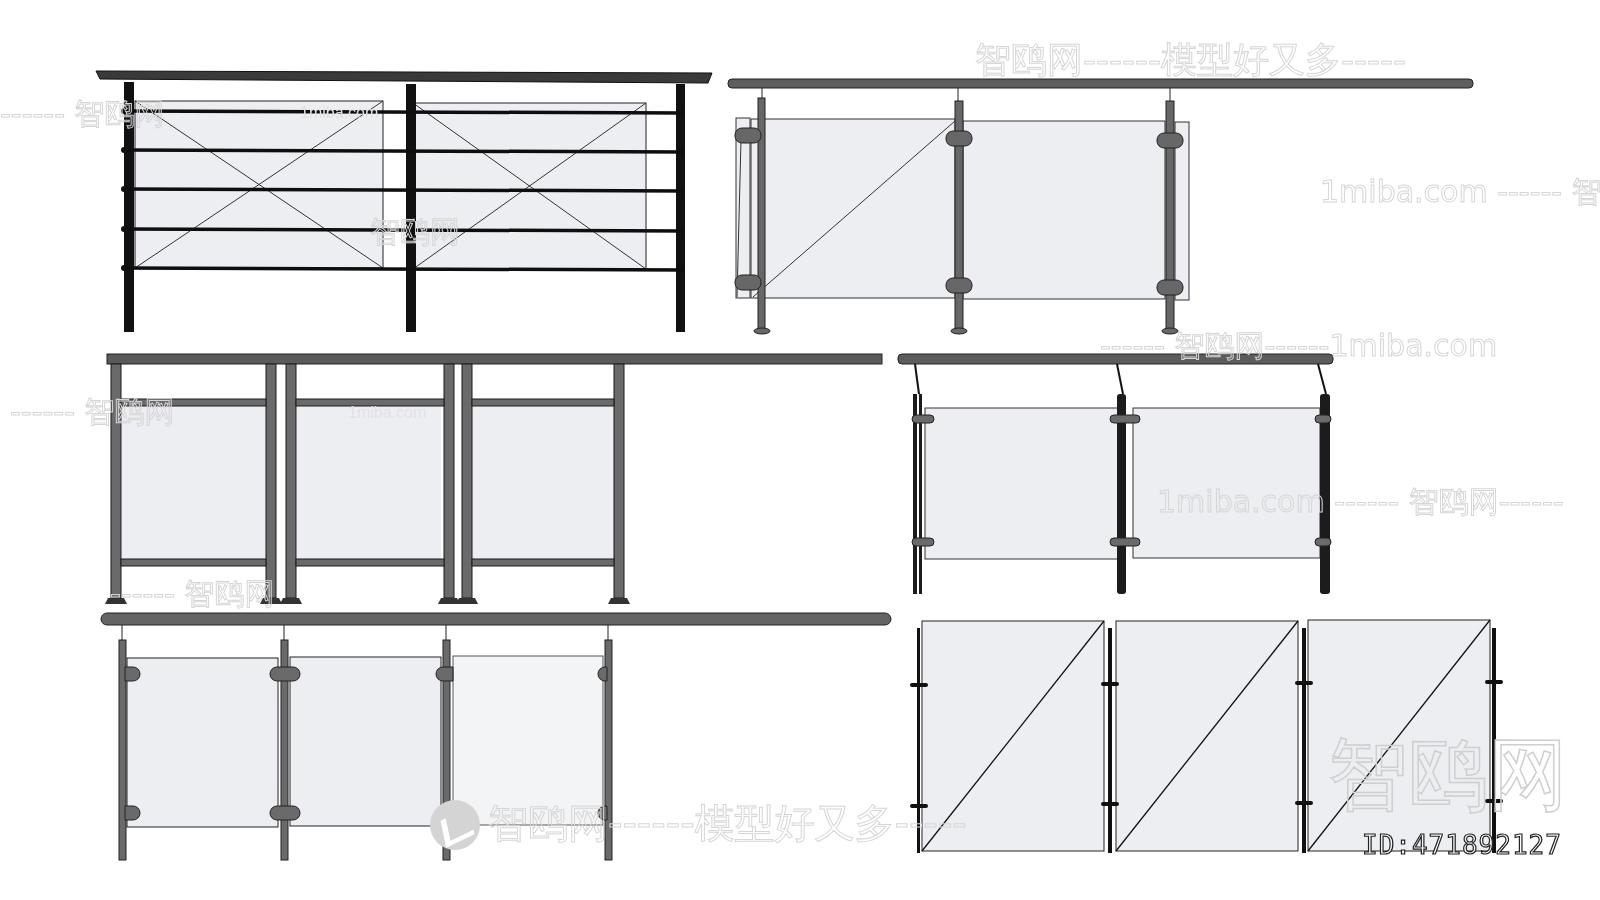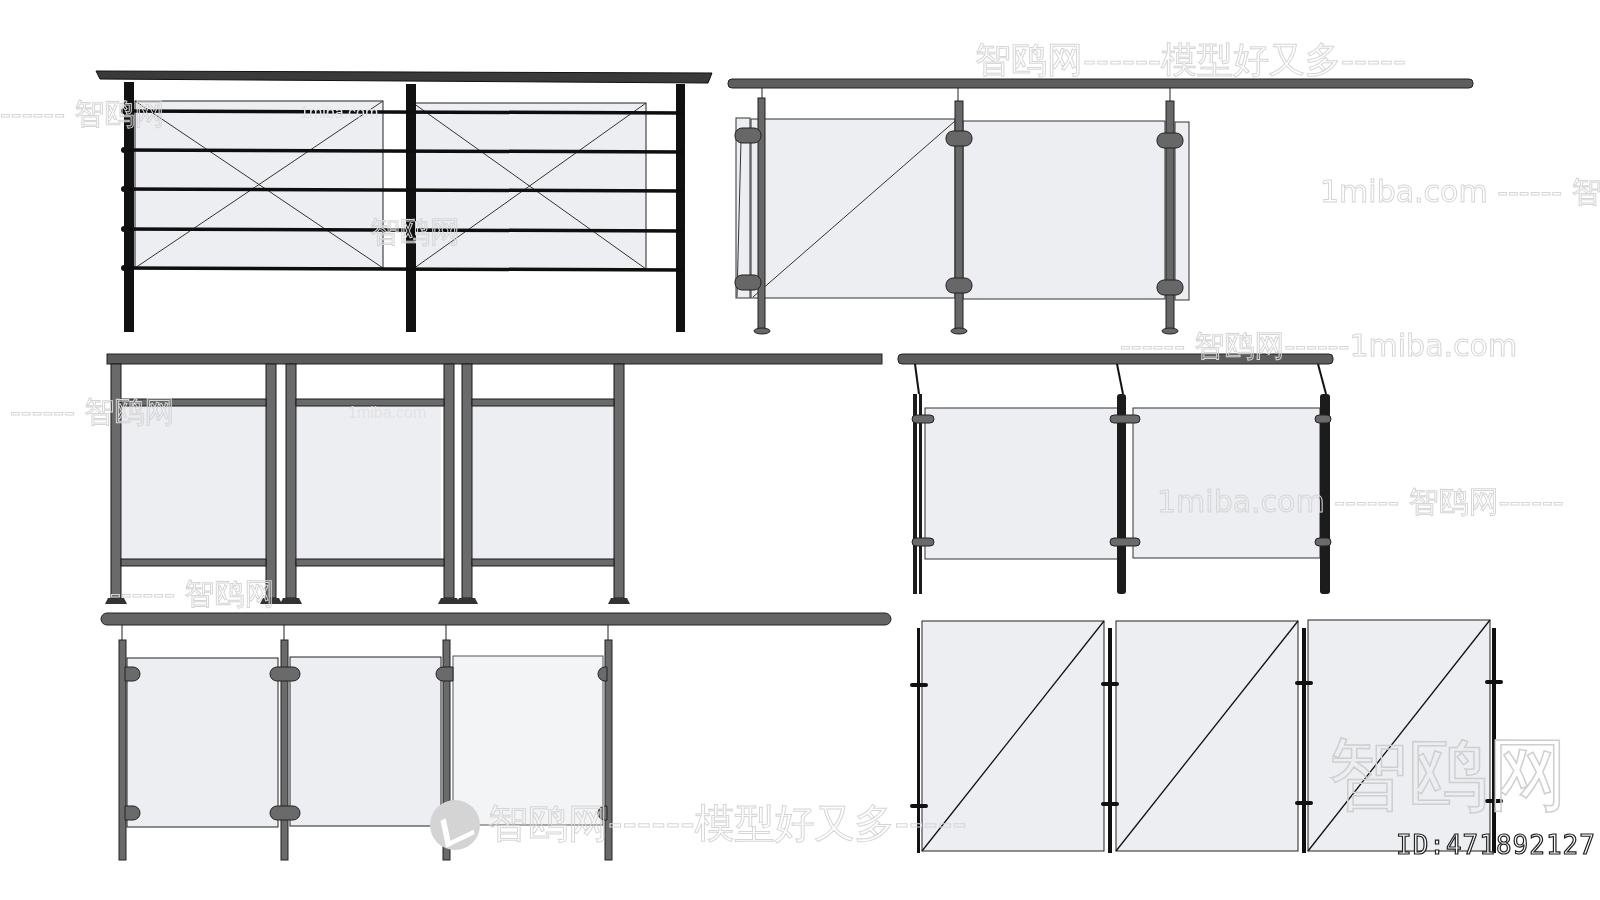--- a/index.html
+++ b/index.html
@@ -1,20 +1,20 @@
 <!DOCTYPE html>
 <html><head>
 <meta charset="utf-8">
 <style>
   html,body{margin:0;padding:0;background:#ffffff;}
   body{width:1600px;height:900px;position:relative;overflow:hidden;font-family:"DejaVu Sans",sans-serif;}
   #stage{position:absolute;left:0;top:0;width:1600px;height:900px;}
   .wm{position:absolute;color:transparent;-webkit-text-stroke:1px #d6d6d6;white-space:nowrap;pointer-events:none;font-family:"DejaVu Sans",sans-serif;}
   .wm-small{position:absolute;color:#e2e2e2;white-space:nowrap;pointer-events:none;font-family:"Liberation Sans",sans-serif;font-weight:normal;}
-  .id-label{position:absolute;left:1362px;top:830px;font-family:"DejaVu Sans Mono",monospace;font-size:26px;color:#ffffff;-webkit-text-stroke:1.2px #222;letter-spacing:1px;margin-left:34px;}
+  .id-label{position:absolute;left:1362px;top:830px;font-family:"DejaVu Sans Mono",monospace;font-size:26px;color:#ffffff;-webkit-text-stroke:1.2px #222;letter-spacing:1px;}
   .logo-circle{position:absolute;left:430px;top:800px;width:50px;height:50px;border-radius:50%;background:#d4d4d4;}
   .logo-circle:after{content:"";position:absolute;left:14px;top:12px;width:22px;height:26px;border-left:5px solid #fff;border-bottom:5px solid #fff;transform:skewX(-20deg) rotate(-30deg);}
 </style>
 </head>
 <body>
 
 <div id="stage">
 <svg width="1600" height="900" viewBox="0 0 1600 900" xmlns="http://www.w3.org/2000/svg">
 
   <g>
@@ -173,21 +173,21 @@
     </g>
   </g>
 </svg>
 
 
 <div class="wm" style="left:975px;top:36px;font-size:36px;">智鸥网------模型好又多-----</div>
 <div class="wm" style="left:0px;top:94px;font-size:30px;">------ 智鸥网</div>
 <div class="wm-small" style="left:300px;top:104px;font-size:16px;">1miba.com</div>
 <div class="wm" style="left:370px;top:212px;font-size:30px;">智鸥网</div>
 <div class="wm" style="left:1320px;top:172px;font-size:30px;">1miba.com ------ 智鸥网------</div>
-<div class="wm" style="left:1100px;top:326px;font-size:30px;margin-left:20px;">------ 智鸥网------1miba.com</div>
+<div class="wm" style="left:1100px;top:326px;font-size:30px;">------ 智鸥网------1miba.com</div>
 <div class="wm" style="left:10px;top:392px;font-size:30px;">------ 智鸥网</div>
 <div class="wm-small" style="left:348px;top:404px;font-size:16px;">1miba.com</div>
 <div class="wm" style="left:1157px;top:482px;font-size:30px;">1miba.com ------ 智鸥网------</div>
 <div class="wm" style="left:110px;top:574px;font-size:30px;">------ 智鸥网</div>
 <div class="logo-circle"></div>
 <div class="wm" style="left:488px;top:796px;font-size:40px;">智鸥网------模型好又多-----</div>
 <div class="wm" style="left:1328px;top:722px;font-size:80px;-webkit-text-stroke:1.5px #cfcfcf;">智鸥网</div>
 <div class="id-label">ID:471892127</div>
 </div>
 

